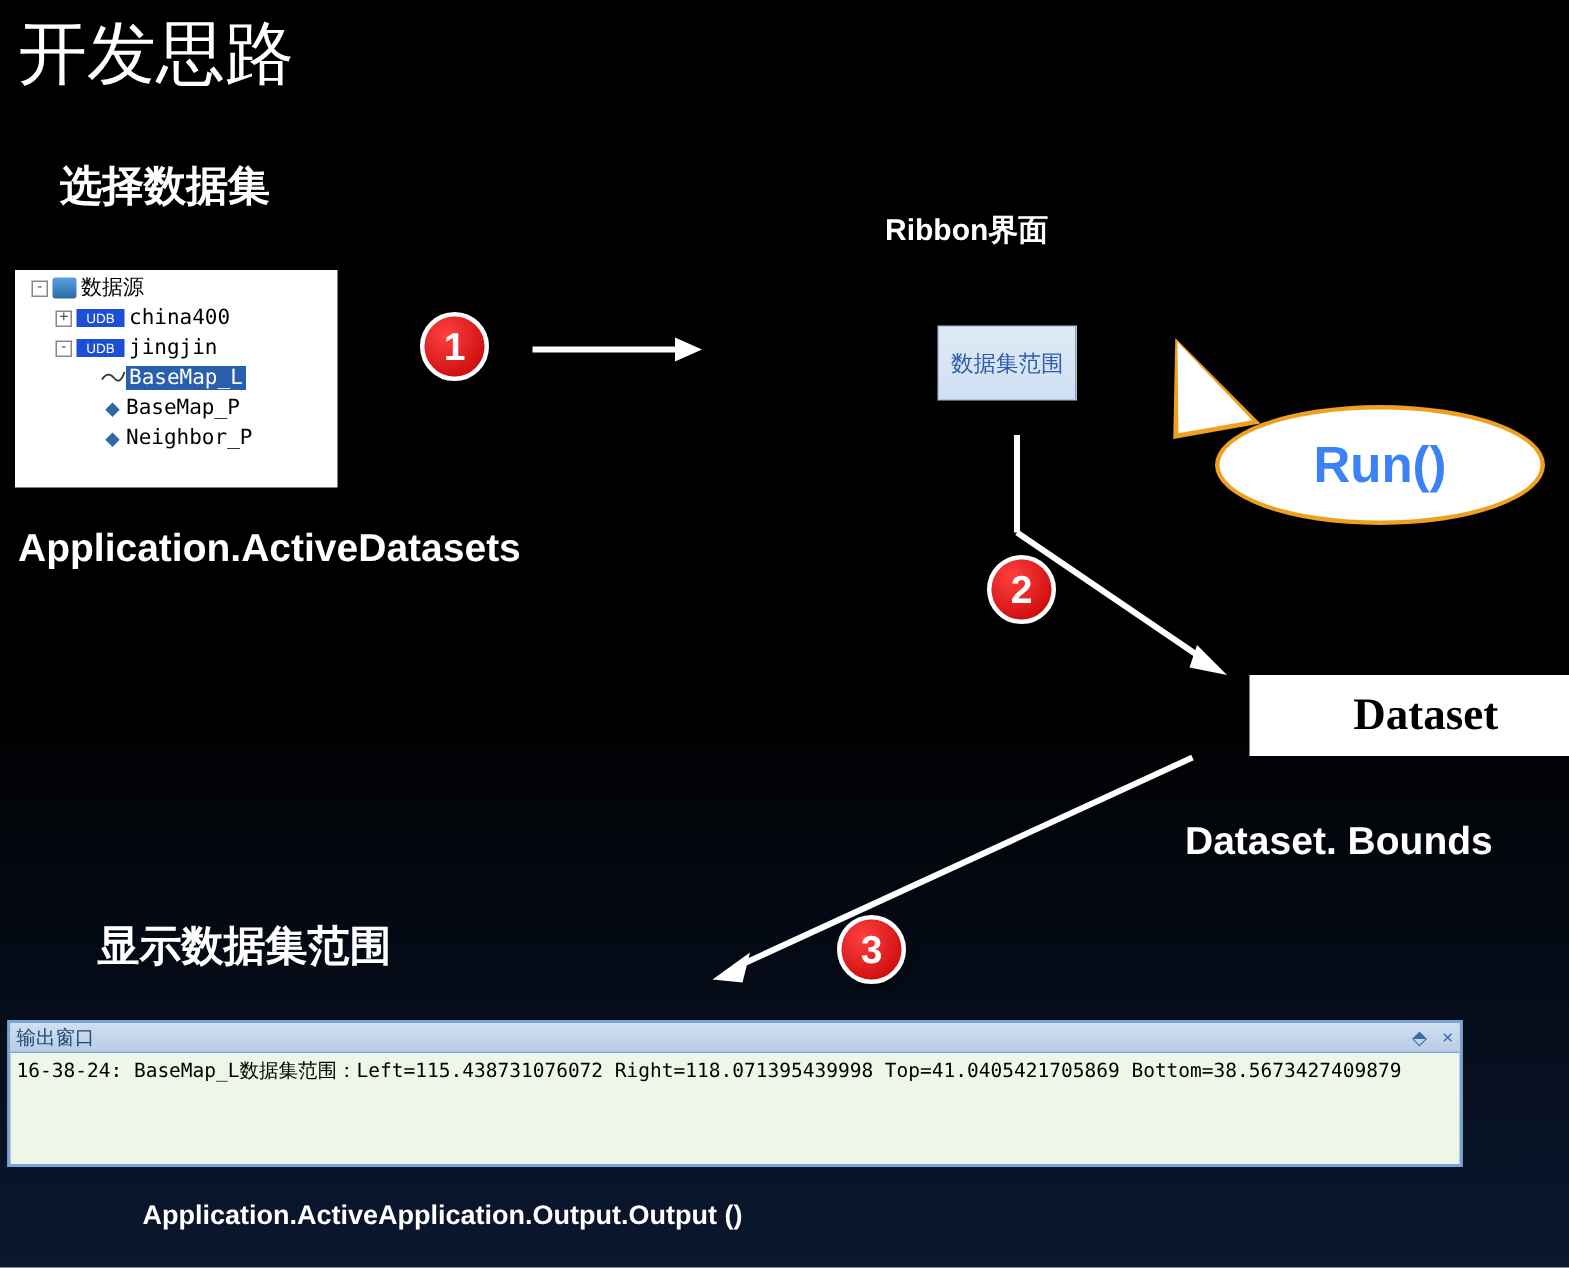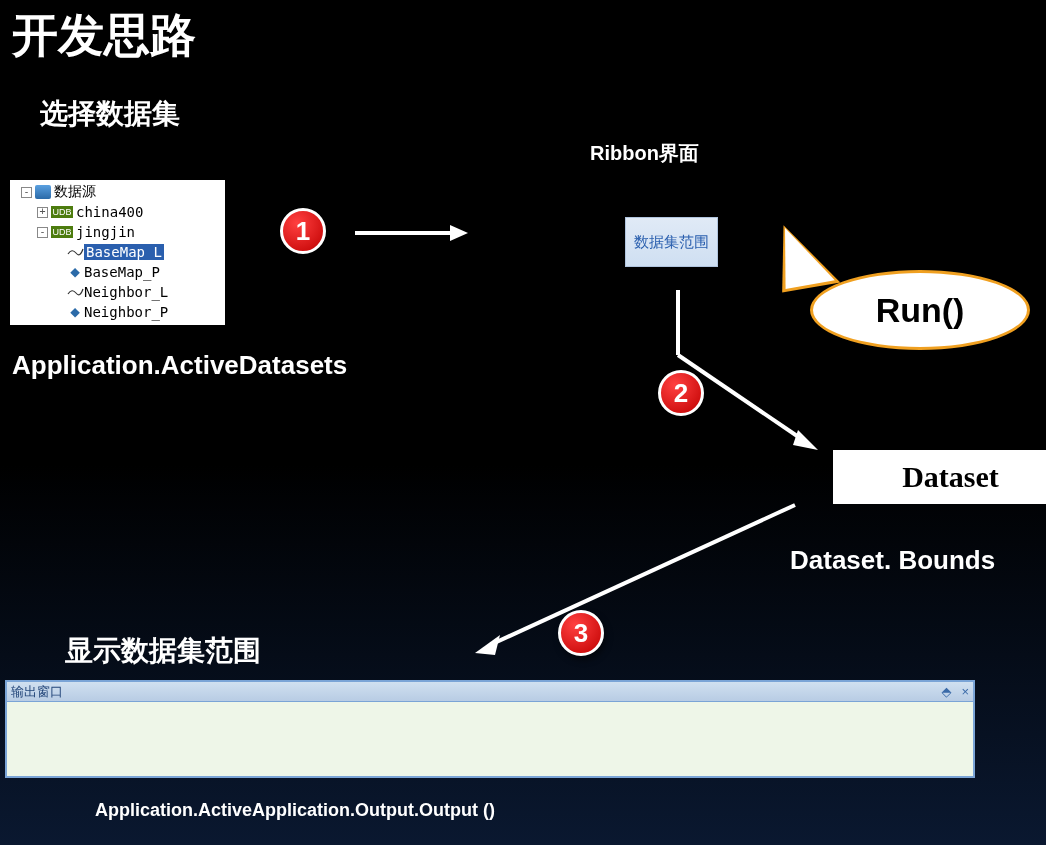--- a/index.html
+++ b/index.html
@@ -6,43 +6,43 @@
 body {
   margin: 0;
   width: 1046px;
   height: 845px;
   background: linear-gradient(to bottom, #000000 0%, #000000 55%, #0a1830 100%);
   font-family: "Microsoft YaHei", Arial, sans-serif;
   color: #fff;
   position: relative;
   overflow: hidden;
 }
-.title { position: absolute; top: 5px; left: 12px; font-size: 46px; font-weight: bold; }
-.sub1 { position: absolute; top: 95px; left: 40px; font-size: 28px; font-weight: bold; }
+.title { position: absolute; top: 5px; left: 12px; font-size: 46px; font-weight: normal; }
+.sub1 { position: absolute; top: 105px; left: 40px; font-size: 28px; font-weight: bold; }
 .ribbon-label { position: absolute; top: 140px; left: 590px; font-size: 20px; font-weight: bold; }
 .api1 { position: absolute; top: 350px; left: 12px; font-size: 26px; font-weight: bold; }
-.sub2 { position: absolute; top: 612px; left: 65px; font-size: 28px; font-weight: bold; margin-top: 20px; }
+.sub2 { position: absolute; top: 612px; left: 65px; font-size: 28px; font-weight: bold; }
 .api2 { position: absolute; top: 800px; left: 95px; font-size: 18px; font-weight: bold; }
 .ds-bounds { position: absolute; top: 545px; left: 790px; font-size: 26px; font-weight: bold; }
 
 .tree-panel {
   position: absolute;
   top: 180px;
   left: 10px;
   width: 215px;
   height: 145px;
   background: #fff;
   color: #000;
   font-family: "SimSun", monospace;
   font-size: 14px;
   padding: 2px 0;
 }
 .tree-row { display: flex; align-items: center; height: 20px; white-space: nowrap; }
 .exp { display: inline-block; width: 11px; height: 11px; border: 1px solid #888; background: #fff; color: #555; font-size: 10px; line-height: 8px; text-align: center; margin: 0 3px; }
-.udb { display: inline-block; width: 22px; height: 12px; background: #4d7c0f; color: #fff; font-size: 9px; line-height: 12px; text-align: center; margin-right: 3px; font-family: Arial; }
+.udb { display: inline-block; width: 32px; height: 12px; background: #1d4ed8; color: #fff; font-size: 9px; line-height: 12px; text-align: center; margin-right: 3px; font-family: Arial; }
 .db-icon { display: inline-block; width: 16px; height: 14px; background: linear-gradient(#5aa0e0,#2b6aa8); border-radius: 2px; margin-right: 3px; }
 .line-icon { display: inline-block; width: 18px; }
 .pt-icon { display: inline-block; width: 18px; text-align: center; color: #2b6aa8; font-size: 16px; line-height: 14px; }
 .sel { background: #2a5fae; color: #fff; padding: 0 2px; }
 .ind1 { padding-left: 8px; }
 .ind2 { padding-left: 24px; }
 .ind3 { padding-left: 56px; align-items: center; }
 
 .ribbon-btn {
   position: absolute;
@@ -64,21 +64,21 @@
   top: 270px;
   left: 810px;
   width: 220px;
   height: 80px;
   background: #fff;
   border: 3px solid #f0a020;
   border-radius: 50%;
   display: flex;
   align-items: center;
   justify-content: center;
-  color: #000000;
+  color: #3b82f6;
   font-size: 34px;
   font-weight: bold;
 }
 .speech-tail {
   position: absolute;
   top: 225px;
   left: 780px;
   width: 0; height: 0;
   border-left: 10px solid transparent;
   border-right: 40px solid transparent;
@@ -181,26 +181,20 @@
   </div>
   <div class="tree-row ind3">
     <span class="line-icon"><svg width="18" height="14">
           <path d="M2 10 Q6 4 10 9 T17 5" stroke="#333" fill="none" stroke-width="1.2"></path>
         </svg></span>
     <span class="sel">BaseMap_L</span>
   </div>
   <div class="tree-row ind3">
     <span class="pt-icon">◆</span>
     <span>BaseMap_P</span>
-  </div>
-  <div class="tree-row ind3">
-    <span class="line-icon"><svg width="18" height="14">
-          <path d="M2 10 Q6 4 10 9 T17 5" stroke="#333" fill="none" stroke-width="1.2"></path>
-        </svg></span>
-    <span>Neighbor_L</span>
   </div>
   <div class="tree-row ind3">
     <span class="pt-icon">◆</span>
     <span>Neighbor_P</span>
   </div>
 </div>
 
 <div class="ribbon-btn">数据集范围</div>
 
 <div class="speech-tail-border"></div>
@@ -228,13 +222,14 @@
 </svg>
 
 <div class="output-panel">
   <div class="output-title">
     <span>输出窗口</span>
     <span class="icons">
       <span>⬘</span>
       <span>×</span>
     </span>
   </div>
+  <div class="output-body">16-38-24: BaseMap_L数据集范围：Left=115.438731076072 Right=118.071395439998 Top=41.0405421705869 Bottom=38.5673427409879</div>
 </div>
 
 </body></html>

